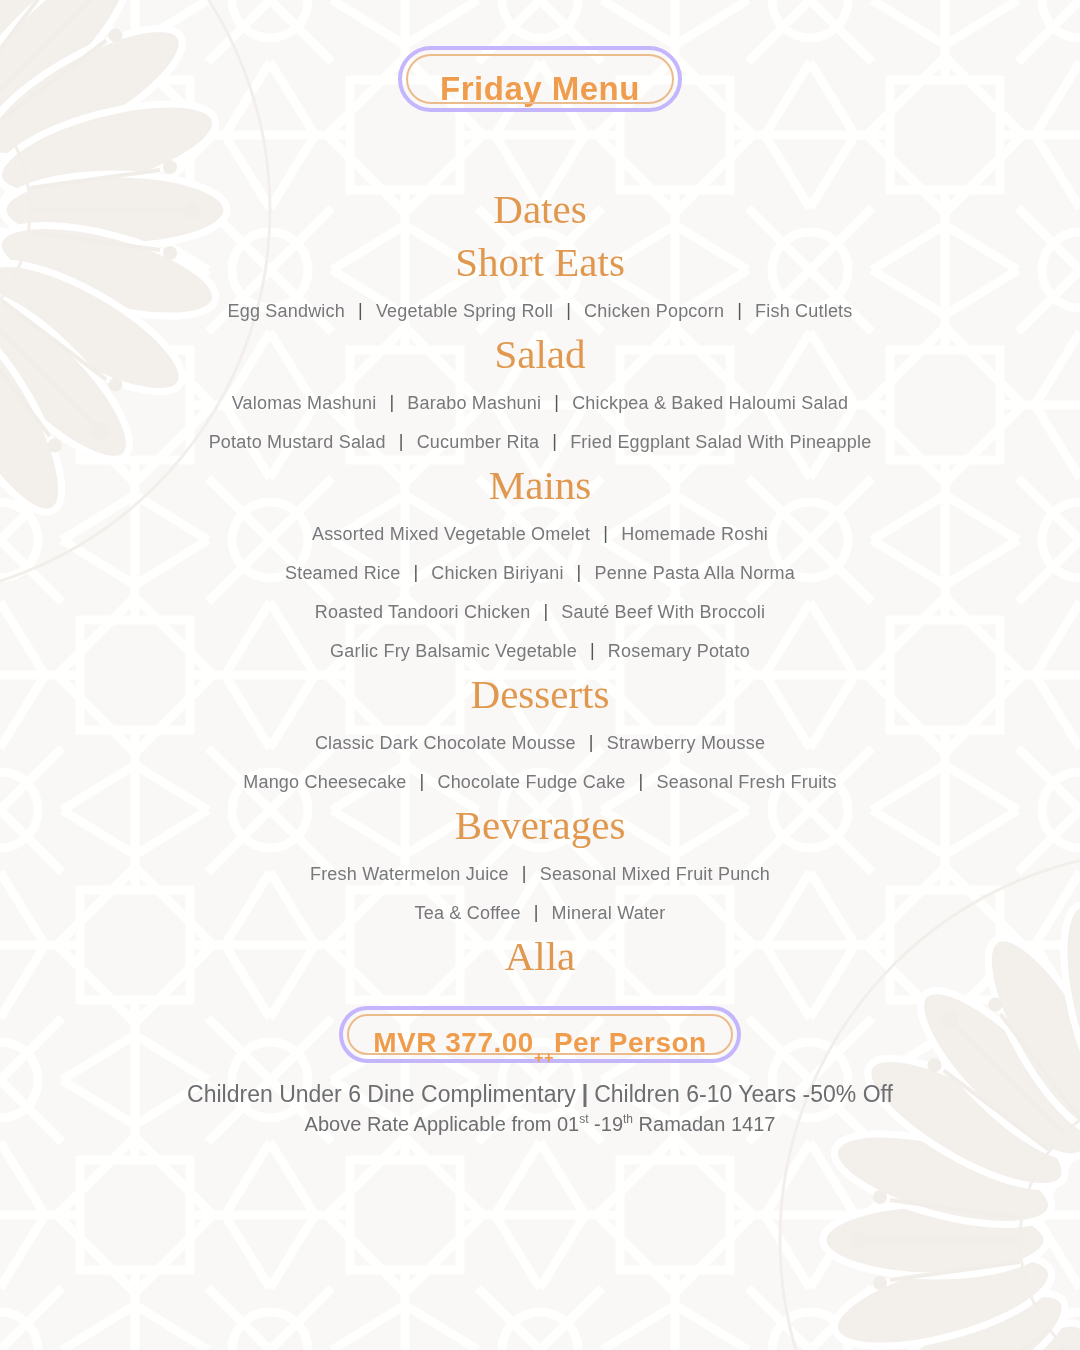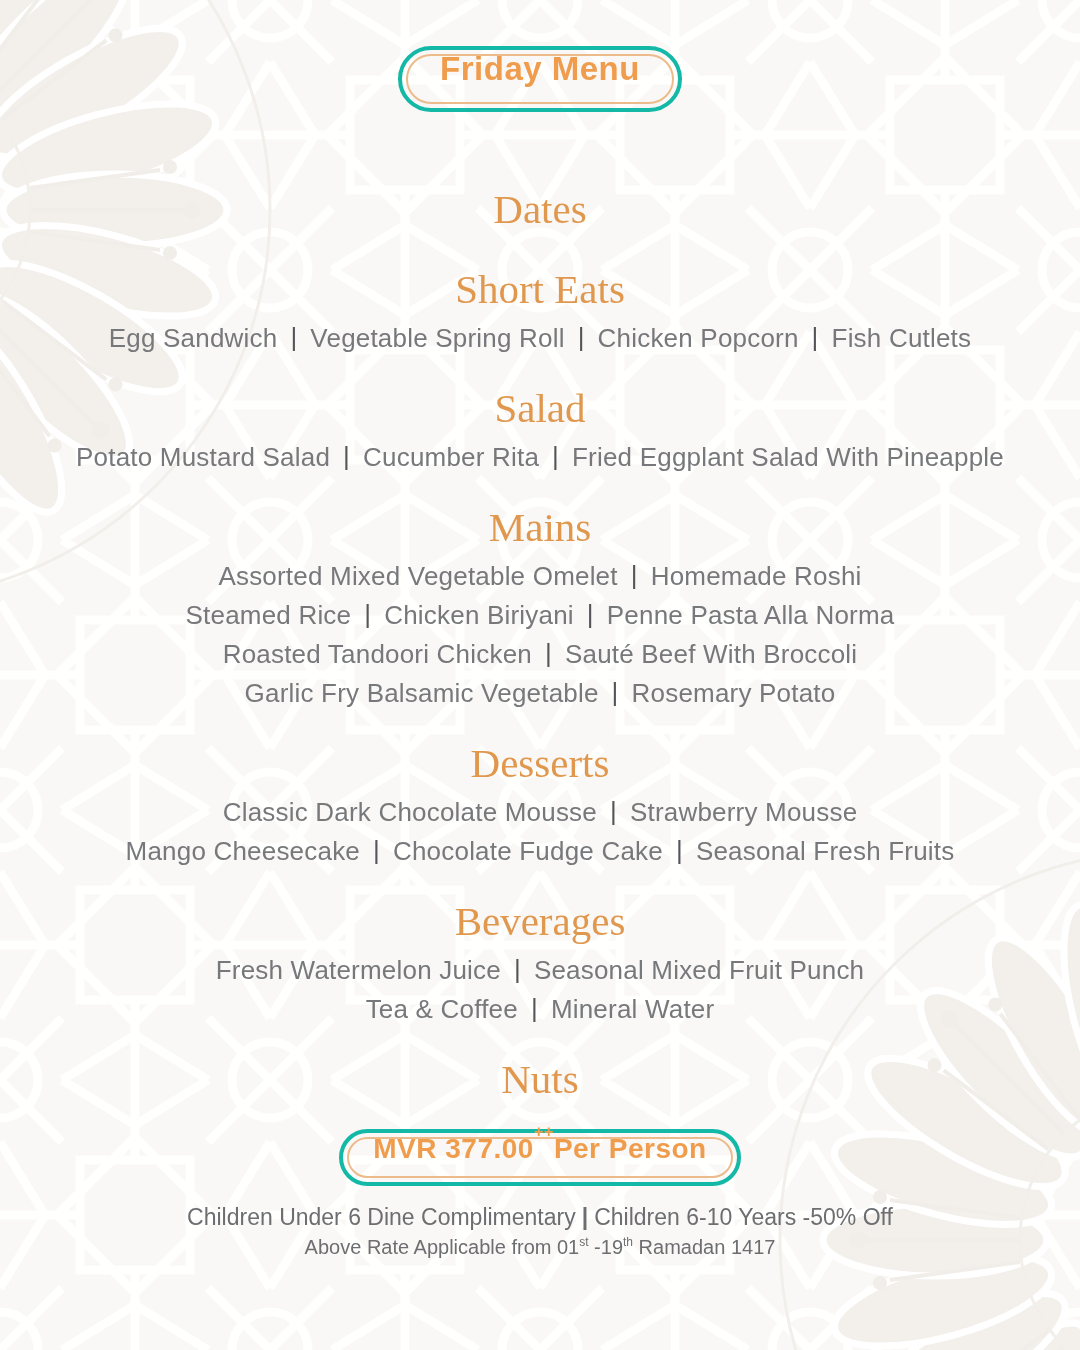--- a/index.html
+++ b/index.html
@@ -10,42 +10,42 @@
     font-family:"Liberation Sans", sans-serif;
   }
   .bg-layer { position:absolute; inset:0; z-index:0; pointer-events:none; }
   .content {
     position:relative; z-index:1; width:100%; height:100%;
     display:flex; flex-direction:column; align-items:center;
     padding-top:46px; text-align:center;
   }
   
   .pill {
-    position:relative; display:inline-flex; align-items:flex-start; justify-content:center;
-    border:4px solid #14b8a6; border-radius:999px;
+    position:relative; display:inline-flex; align-items:flex-end; justify-content:center;
+    border:4px solid #c4b5fd; border-radius:999px;
     color:#EF9D4D; font-weight:bold; letter-spacing:0.5px;
     font-family:"Liberation Sans", sans-serif;
   }
   .pill::before {
     content:""; position:absolute; inset:4px;
     border:2px solid #ECBB8C; border-radius:999px;
   }
   .pill-top   { height:66px; padding:0 38px; font-size:33px; }
   .pill-price { height:57px; padding:0 30px; font-size:28px; margin-top:20px; }
   .pill sup { font-size:58%; line-height:0; position:relative; top:-2px; }
   
   .sections { display:flex; flex-direction:column; align-items:center; width:100%; }
   .section-heading {
     font-family:"Liberation Serif", "DejaVu Serif", serif;
     font-weight:400; font-size:41px; line-height:47px;
-    color:#E0984F; margin-top:27px; margin-bottom:6px;
+    color:#E0984F; margin-bottom:6px;
   }
   .section-heading:first-child { margin-top:74px;text-align:center; }
   .menu-line {
-    font-size:26px; line-height:39px; color:#77787B;
+    font-size:18px; line-height:39px; color:#77787B;
     letter-spacing:0.2px; white-space:nowrap;
   }
   .menu-line .sep { color:#55565A; margin:0 13px; display:inline-block; transform:translateY(-1px); }
   
   .footer-1 { margin-top:16px; font-size:23px; line-height:30px; color:#6D6E71; }
   .footer-1 .sep { font-weight:bold; margin:0 6px; }
   .footer-2 { margin-top:2px; font-size:20px; line-height:26px; color:#6D6E71; }
   .footer-2 sup, .footer-1 sup { font-size:60%; line-height:0;margin-top:30px; }
 </style>
 </head>
@@ -127,33 +127,34 @@
 
     <div class="pill pill-top">
       <span>Friday Menu</span>
     </div>
 
     <div class="sections">
         <h2 class="section-heading">Dates</h2>
         <h2 class="section-heading">Short Eats</h2>
         <div class="menu-line"><span>Egg Sandwich</span><span class="sep">|</span><span>Vegetable Spring Roll</span><span class="sep">|</span><span>Chicken Popcorn</span><span class="sep">|</span><span>Fish Cutlets</span></div>
         <h2 class="section-heading">Salad</h2>
+        <div class="menu-line"><span>Valomas Mashuni</span><span class="sep">|</span><span>Barabo Mashuni</span><span class="sep">|</span><span>Chickpea &amp; Baked Haloumi Salad</span></div>
         <div class="menu-line"><span>Potato Mustard Salad</span><span class="sep">|</span><span>Cucumber Rita</span><span class="sep">|</span><span>Fried Eggplant Salad With Pineapple</span></div>
         <h2 class="section-heading">Mains</h2>
         <div class="menu-line"><span>Assorted Mixed Vegetable Omelet</span><span class="sep">|</span><span>Homemade Roshi</span></div>
         <div class="menu-line"><span>Steamed Rice</span><span class="sep">|</span><span>Chicken Biriyani</span><span class="sep">|</span><span>Penne Pasta Alla Norma</span></div>
         <div class="menu-line"><span>Roasted Tandoori Chicken</span><span class="sep">|</span><span>Sauté Beef With Broccoli</span></div>
         <div class="menu-line"><span>Garlic Fry Balsamic Vegetable</span><span class="sep">|</span><span>Rosemary Potato</span></div>
         <h2 class="section-heading">Desserts</h2>
         <div class="menu-line"><span>Classic Dark Chocolate Mousse</span><span class="sep">|</span><span>Strawberry Mousse</span></div>
         <div class="menu-line"><span>Mango Cheesecake</span><span class="sep">|</span><span>Chocolate Fudge Cake</span><span class="sep">|</span><span>Seasonal Fresh Fruits</span></div>
         <h2 class="section-heading">Beverages</h2>
         <div class="menu-line"><span>Fresh Watermelon Juice</span><span class="sep">|</span><span>Seasonal Mixed Fruit Punch</span></div>
         <div class="menu-line"><span>Tea &amp; Coffee</span><span class="sep">|</span><span>Mineral Water</span></div>
-        <h2 class="section-heading">Nuts</h2>
+        <h2 class="section-heading">Alla</h2>
       </div>
 
     <div class="pill pill-price">
       <span>MVR 377.00</span>
         <sup>++</sup>
         <span> Per Person</span>
     </div>
 
     <div class="footer-1">
       <span>Children Under 6 Dine Complimentary</span><span class="sep">|</span><span>Children 6-10 Years -50% Off</span>

